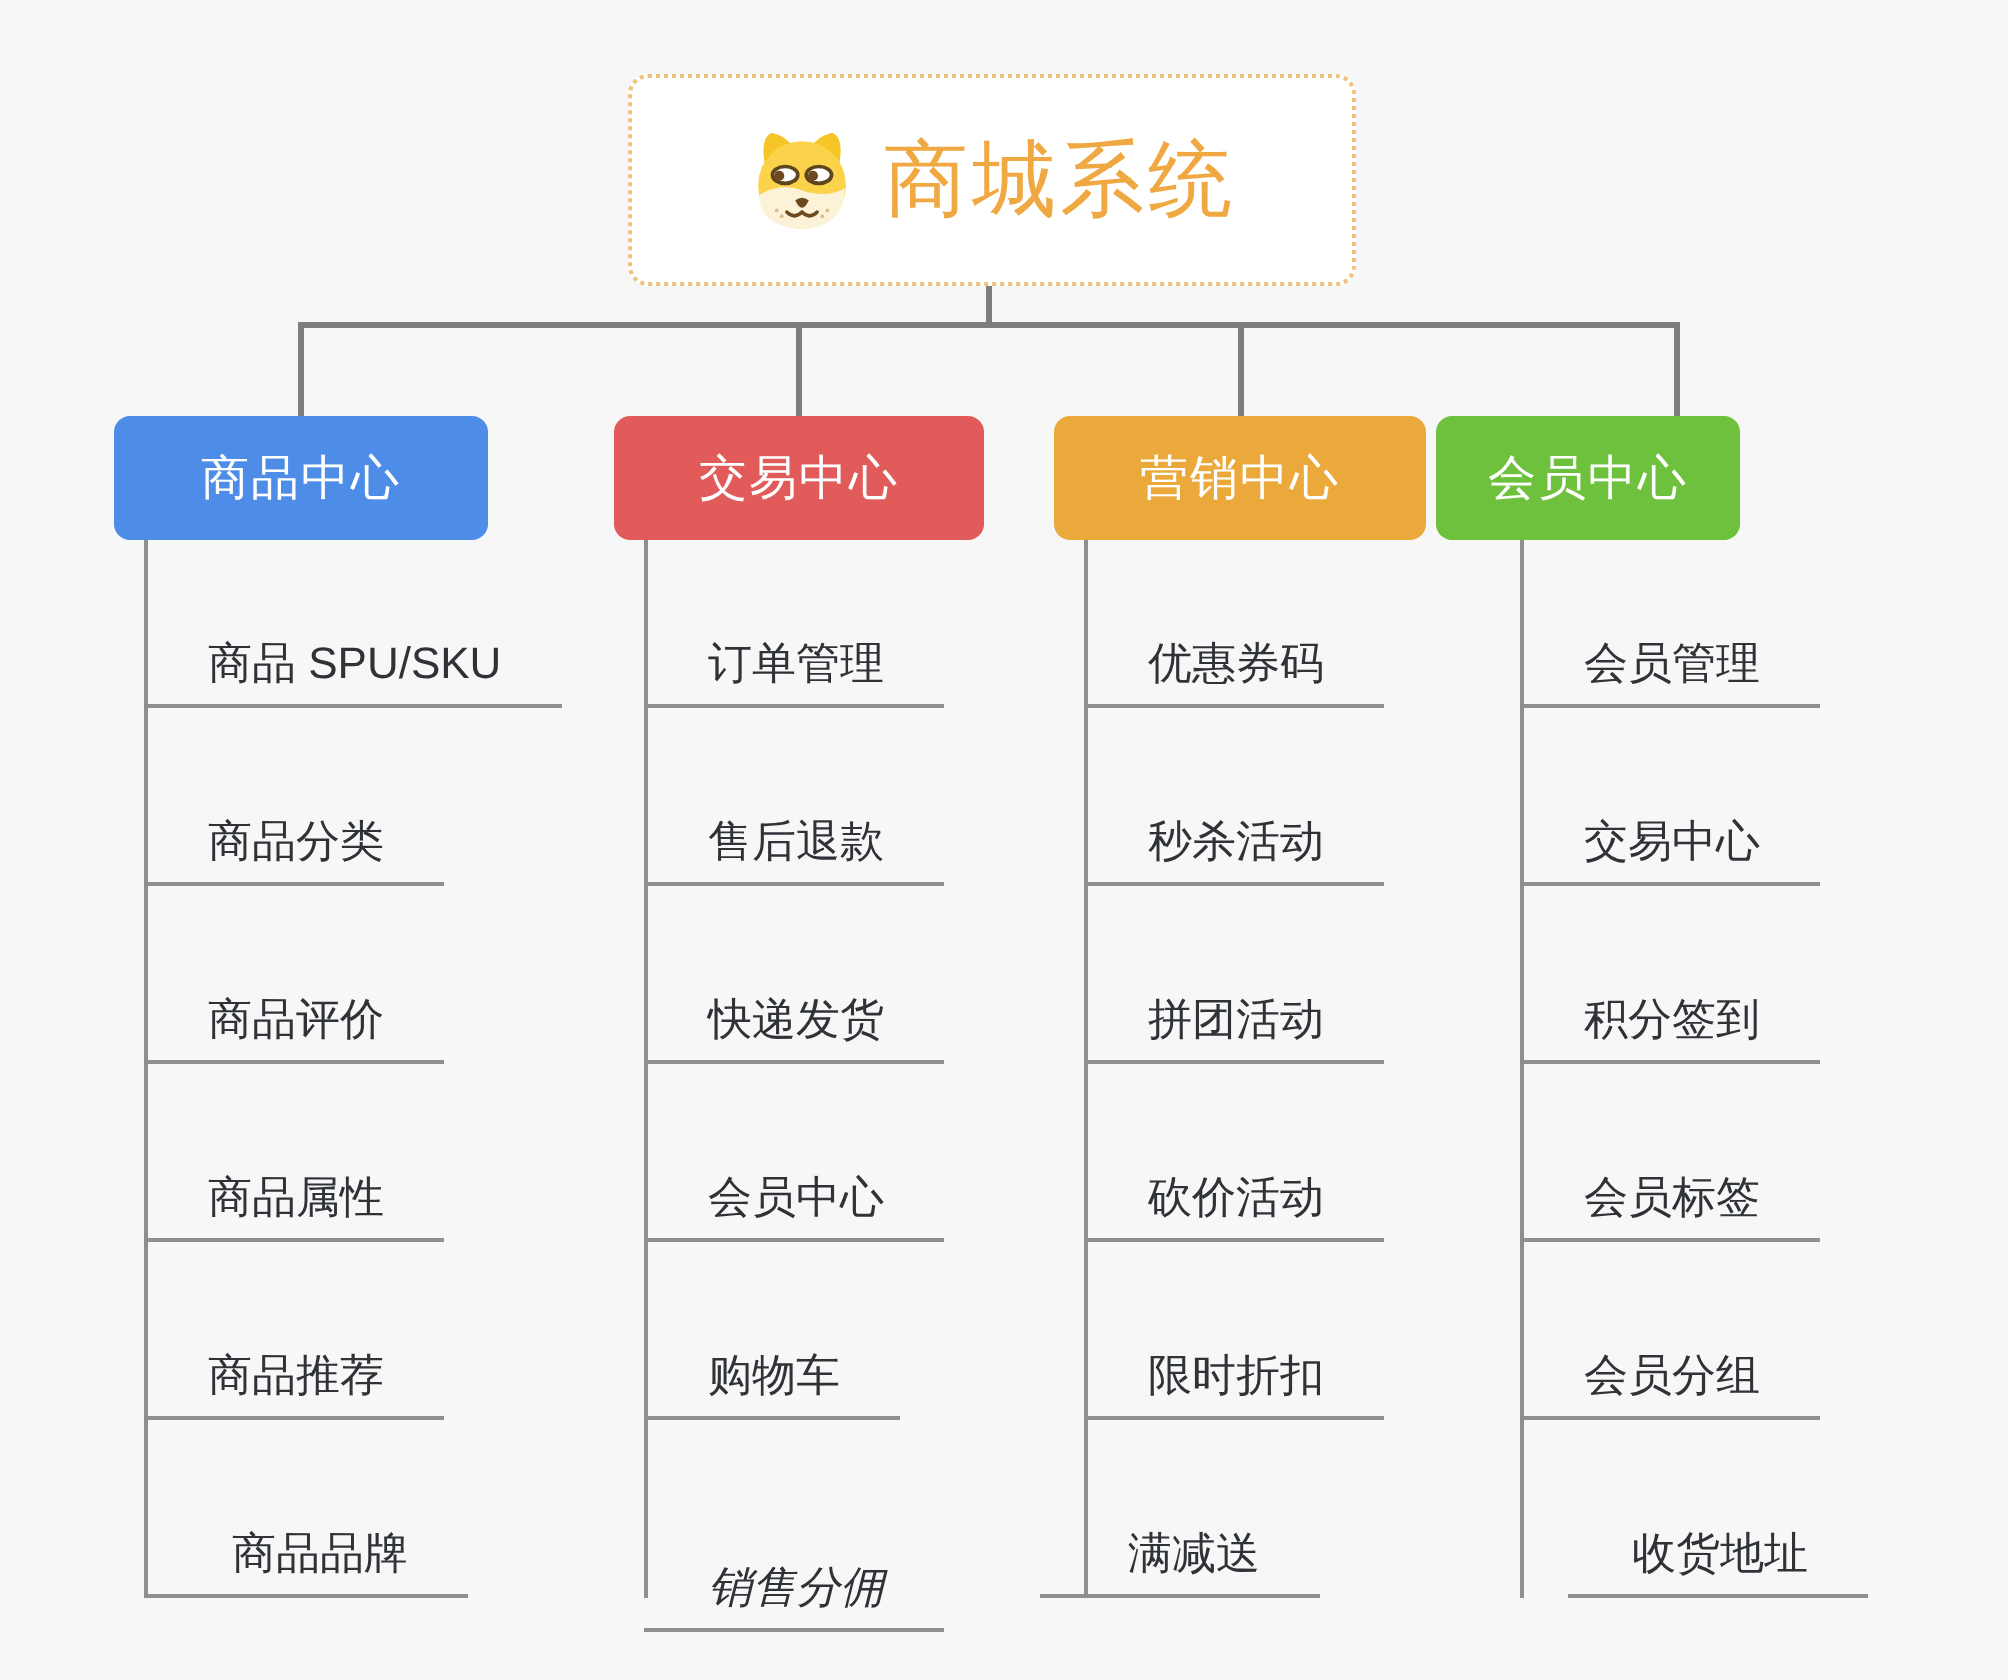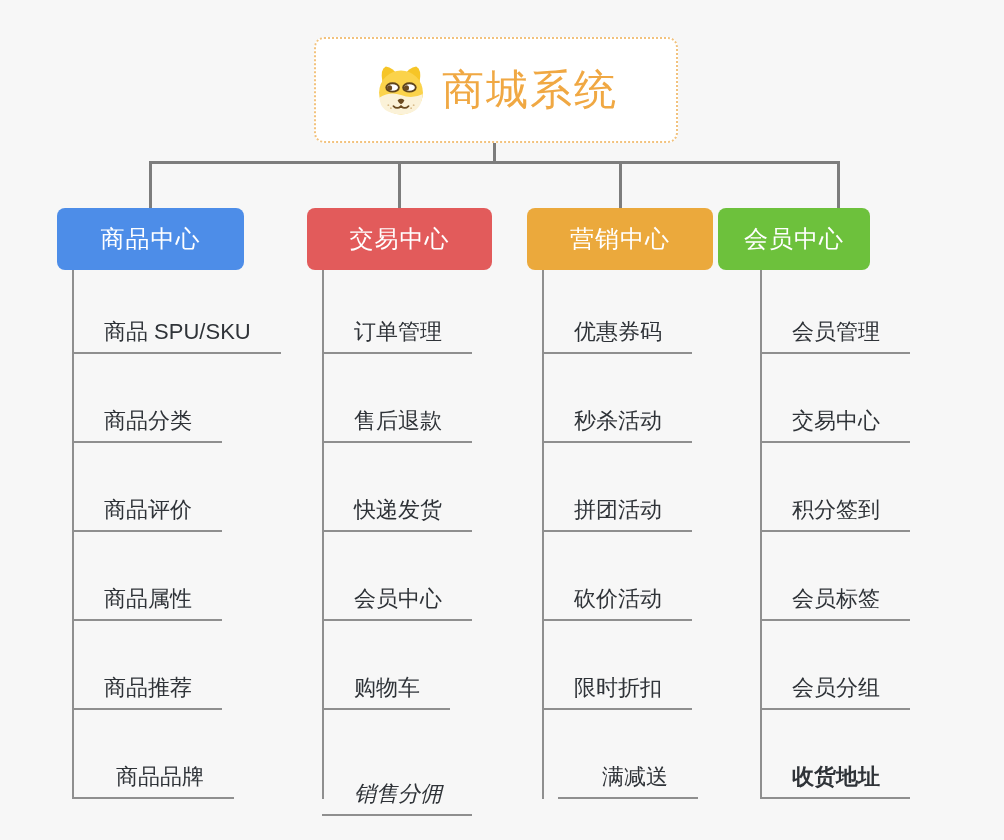--- a/index.html
+++ b/index.html
@@ -87,26 +87,26 @@
       <div class="connector" style="left: 618.5px; top: 161px; width: 3px; height: 47px;"></div>
       <div class="branch-node" style="left: 527px; width: 186px; background: rgb(235, 169, 60);">
         <span>营销中心</span>
       </div>
       <div class="spine" style="left: 542px; top: 270px; height: 529px;"></div>
       <div class="child-item" style="left: 542px; top: 314px;">优惠券码</div>
       <div class="child-item" style="left: 542px; top: 403px;">秒杀活动</div>
       <div class="child-item" style="left: 542px; top: 492px;">拼团活动</div>
       <div class="child-item" style="left: 542px; top: 581px;">砍价活动</div>
       <div class="child-item" style="left: 542px; top: 670px;">限时折扣</div>
-      <div class="child-item" style="left: 558px; top: 759px; padding-left: 44px;">满减送</div>
+      <div class="child-item" style="left: 520px; top: 759px; padding-left: 44px;">满减送</div>
       <div class="connector" style="left: 836.5px; top: 161px; width: 3px; height: 47px;"></div>
       <div class="branch-node" style="left: 718px; width: 152px; background: rgb(109, 193, 60);">
         <span>会员中心</span>
       </div>
       <div class="spine" style="left: 760px; top: 270px; height: 529px;"></div>
       <div class="child-item" style="left: 760px; top: 314px;">会员管理</div>
       <div class="child-item" style="left: 760px; top: 403px;">交易中心</div>
       <div class="child-item" style="left: 760px; top: 492px;">积分签到</div>
       <div class="child-item" style="left: 760px; top: 581px;">会员标签</div>
       <div class="child-item" style="left: 760px; top: 670px;">会员分组</div>
-      <div class="child-item" style="left: 760px; top: 759px; font-weight: bold;">收货地址</div>
+      <div class="child-item" style="left: 784px; top: 759px;">收货地址</div>
     </div>
 </div>
 
 </body></html>

